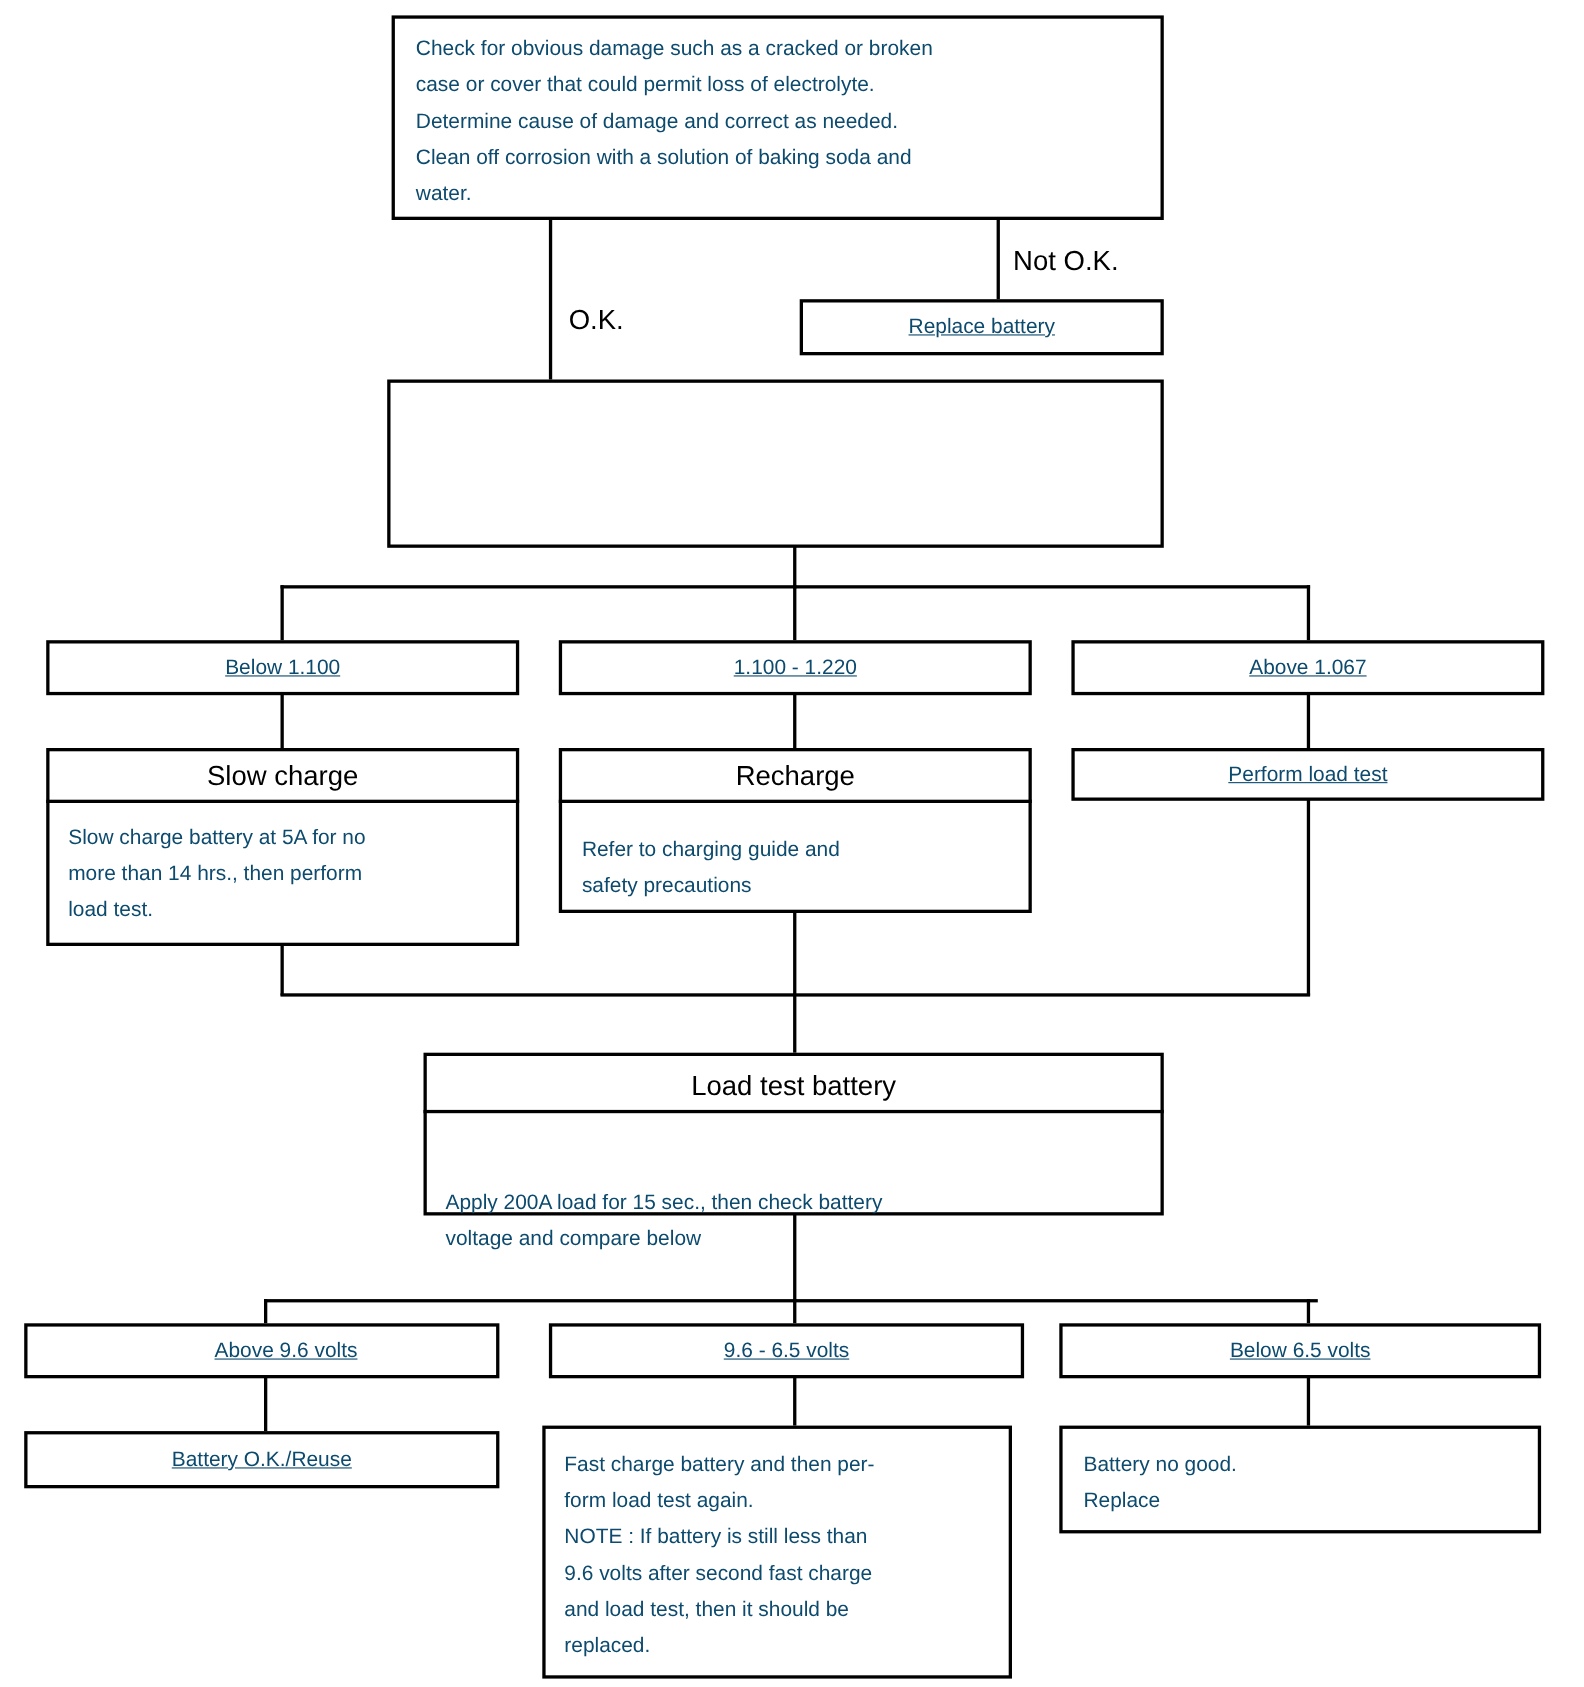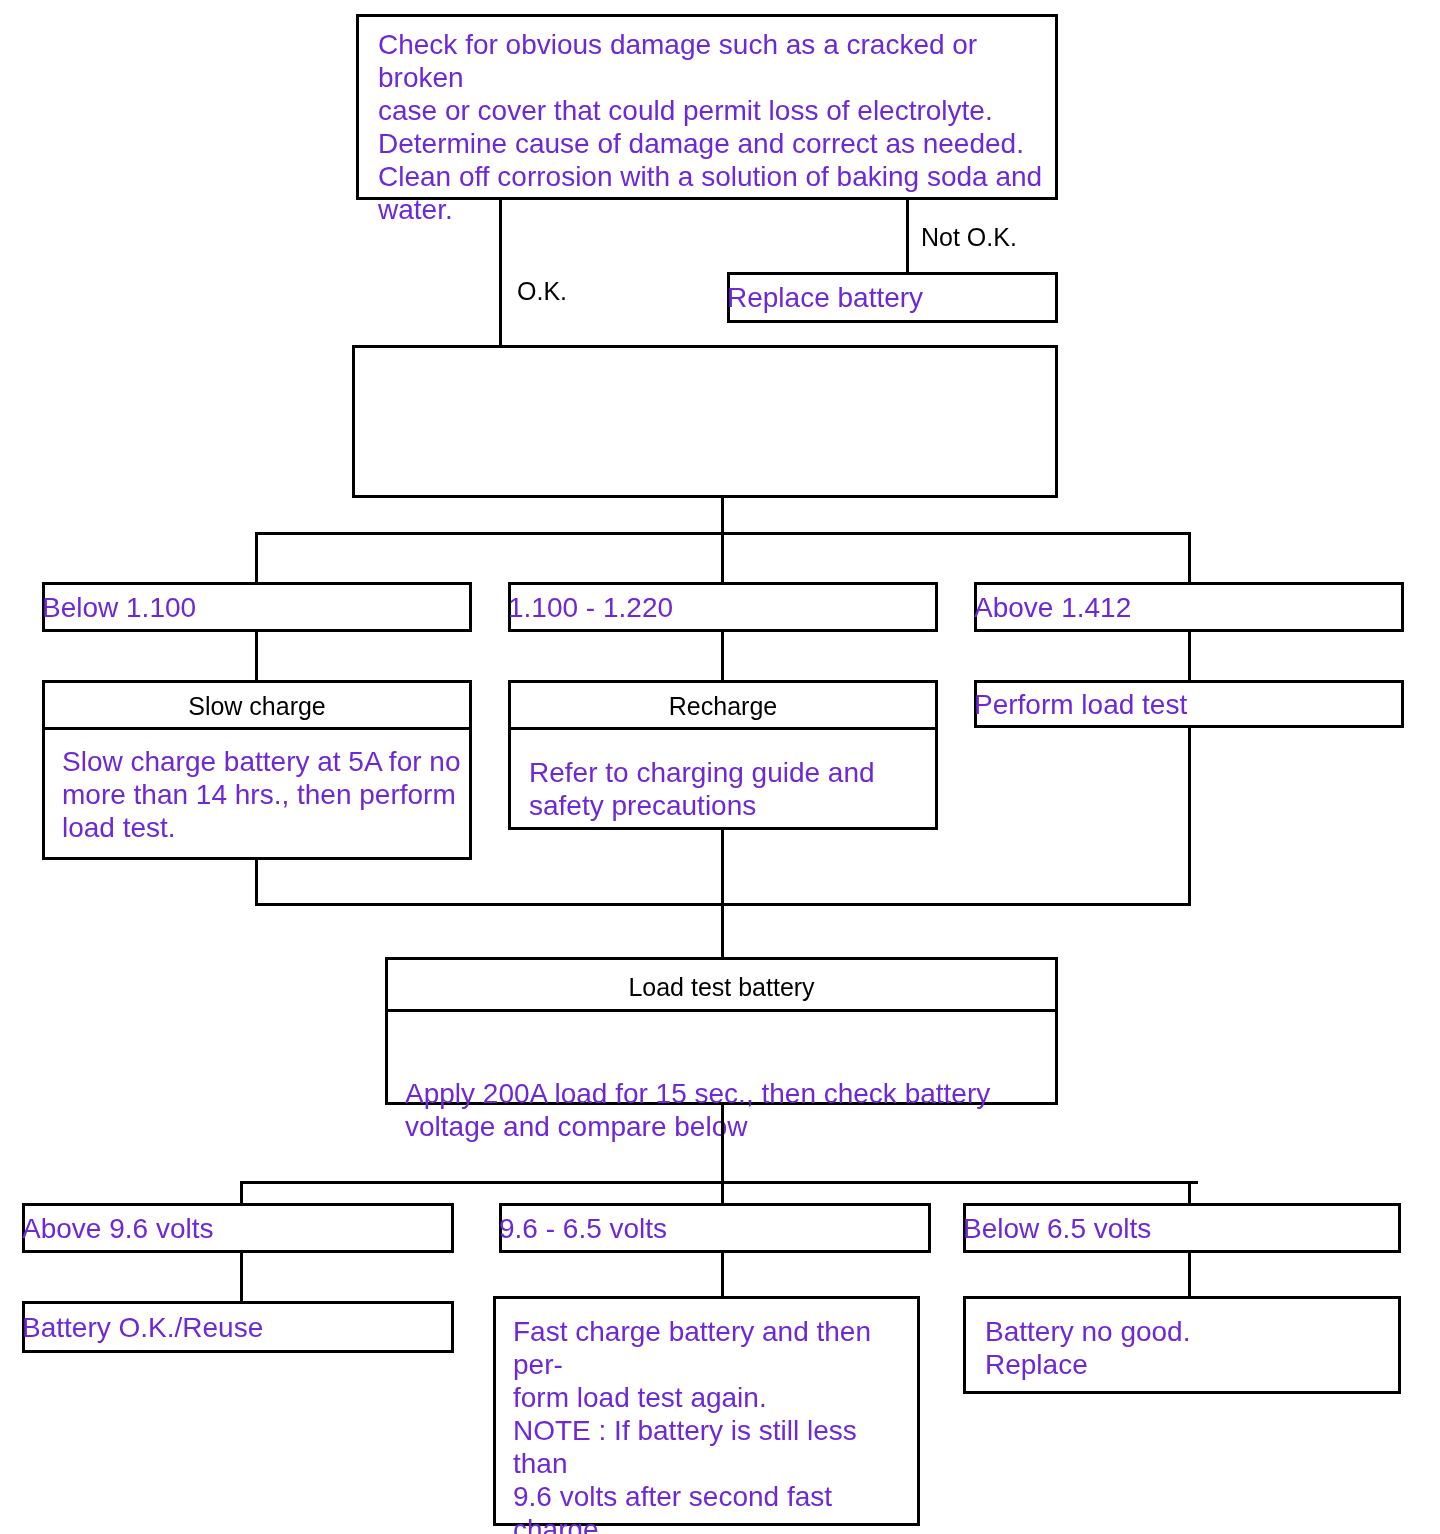--- a/index.html
+++ b/index.html
@@ -20,29 +20,31 @@
   }
   .box {
     position: absolute;
     box-sizing: border-box;
     border: 3px solid #000000;
     background: #ffffff;
   }
   .box-text {
     position: absolute;
     box-sizing: border-box;
-    font-size: 28px;
+    font-size: 19px;
     line-height: 33px;
-    color: #6d28d9;
+    color: #0c4a6e;
     white-space: pre-line;
   }
   .txt-left {
     text-align: left;
   }
   .txt-center {
+    text-align: center;
+    text-decoration: underline;
   }
   .hdr {
     position: absolute;
     box-sizing: border-box;
     font-size: 25px;
     line-height: 33px;
     text-align: center;
     width: 100%;
   }
   .divider {
@@ -96,21 +98,21 @@
   <div class="line-v" style="left:721px; top:532px; height:52px;"></div>
   <div class="line-v" style="left:1188px; top:532px; height:52px;"></div>
 
   <div class="box" style="left:42px; top:582px; width:430px; height:50px;"></div>
   <div class="box-text txt-center" style="left:42px; top:591px; width:430px;">Below 1.100</div>
 
   <div class="box" style="left:508px; top:582px; width:430px; height:50px;"></div>
   <div class="box-text txt-center" style="left:508px; top:591px; width:430px;">1.100 - 1.220</div>
 
   <div class="box" style="left:974px; top:582px; width:430px; height:50px;"></div>
-  <div class="box-text txt-center" style="left:974px; top:591px; width:430px;">Above 1.412</div>
+  <div class="box-text txt-center" style="left:974px; top:591px; width:430px;">Above 1.067</div>
 
   <div class="line-v" style="left:255px; top:631px; height:50px;"></div>
   <div class="line-v" style="left:721px; top:631px; height:50px;"></div>
   <div class="line-v" style="left:1188px; top:631px; height:50px;"></div>
 
   <div class="box" style="left:42px; top:680px; width:430px; height:180px;"></div>
   <div class="hdr" style="left:42px; top:690px; width:430px;">Slow charge</div>
   <div class="divider" style="left:42px; top:727px; width:430px; height:3px;"></div>
   <div class="box-text txt-left" style="left:62px; top:745px; width:400px;">Slow charge battery at 5A for no
 more than 14 hrs., then perform

